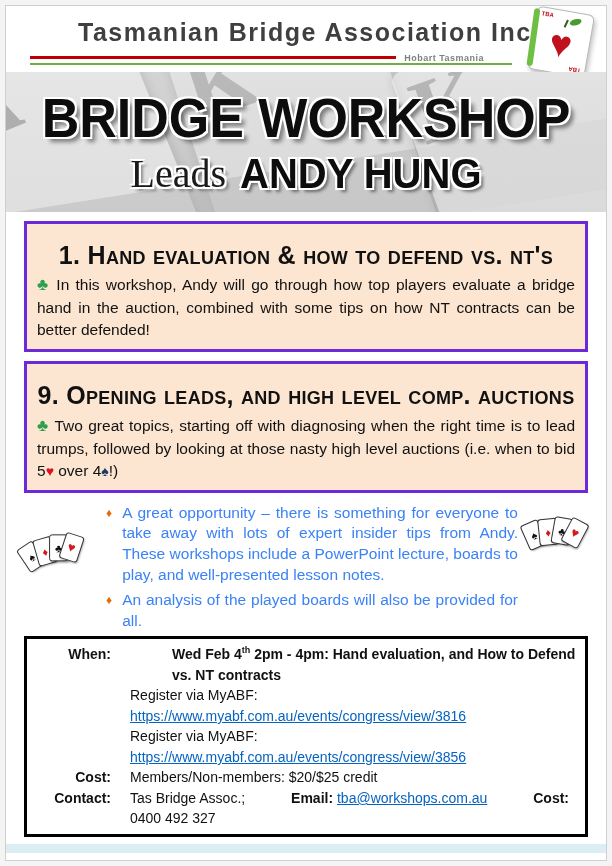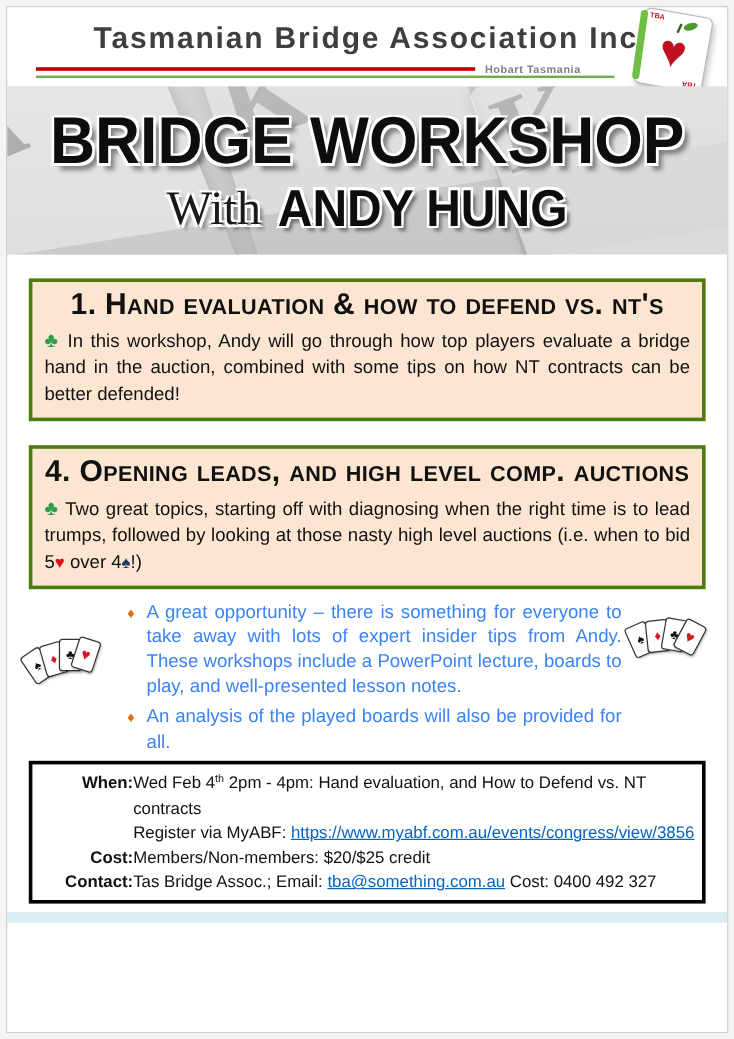--- a/index.html
+++ b/index.html
@@ -31,21 +31,21 @@
   .bg-stripe { position:absolute; width:760px; height:70px; background:#b9b9b9; transform:rotate(-9deg); top:88px; left:-40px; opacity:.55; }
   .banner-line1 { position:relative; font-size:52px; font-weight:bold; letter-spacing:0px; color:#0d0d0d;
       text-shadow:-2px -2px 0 #fff, 2px -2px 0 #fff, -2px 2px 0 #fff, 2px 2px 0 #fff, 5px 5px 4px rgba(0,0,0,.45); transform:scaleY(1.06); }
   .banner-line2 { position:relative; display:flex; align-items:baseline; gap:14px; margin-top:2px; }
   .banner-with { font-family:"Liberation Serif", serif; font-size:40px; color:#1a1a1a;
       text-shadow:-2px -2px 0 #fff, 2px -2px 0 #fff, -2px 2px 0 #fff, 2px 2px 0 #fff, 4px 4px 3px rgba(0,0,0,.4); }
   .banner-presenter { font-size:40px; font-weight:bold; color:#0d0d0d;
       text-shadow:-2px -2px 0 #fff, 2px -2px 0 #fff, -2px 2px 0 #fff, 2px 2px 0 #fff, 4px 4px 3px rgba(0,0,0,.45); transform:scaleY(1.08); }
 
   
-  .topic-box { margin:20px 18px 0; border:3px solid #4d7c0f; background:#fce6d2; padding:4px 10px 8px; }
+  .topic-box { margin:9px 18px 0; border:3px solid #6d28d9; background:#fce6d2; padding:16px 10px 8px; }
   .topic-heading { text-align:center; font-variant:small-caps; font-weight:bold; font-size:25px; color:#111; letter-spacing:.3px; line-height:1.25; }
   .topic-body { font-size:15.5px; color:#111; text-align:justify; line-height:1.42; margin-top:2px; }
   .club { color:#2e9e4f; font-size:17px; font-weight:bold; }
   .suit-heart { color:#e01020; font-size:14px; }
   .suit-spade { color:#1f3864; font-size:14px; }
 
   
   .bullets-strip { position:relative; margin:10px 18px 4px; min-height:78px; }
   .fan { position:absolute; width:70px; height:56px; }
   .fan.left { left:-6px; top:26px; transform:rotate(-6deg); }
@@ -56,23 +56,23 @@
   .fan .card:nth-child(3){ left:32px; top:6px; transform:rotate(6deg); }
   .fan .card:nth-child(4){ left:45px; top:7px; transform:rotate(24deg); font-size:13px; }
   .fan .s-black { color:#111; } .fan .s-red { color:#d11a22; }
   .bullet-list { margin:0 70px 0 66px; }
   .bullet-item { display:flex; margin-bottom:5px; }
   .bullet-marker { color:#e36c0a; font-size:12px; padding:3px 10px 0 16px; flex:0 0 auto; }
   .bullet-text { font-size:15.5px; color:#3b82f6; text-align:justify; line-height:1.33; }
 
   
   .info-box { margin:4px 18px 0; border:3px solid #000; background:#fff; padding:5px 6px 5px 0; font-size:14px; color:#111; }
-  .info-row { display:grid; grid-template-columns:84px 1fr; column-gap:0; line-height:20.5px; }
+  .info-row { display:grid; grid-template-columns:84px 1fr; column-gap:19px; line-height:20.5px; }
   .info-label { font-weight:bold; text-align:right; }
-  .b { font-weight:normal; }
+  .b { font-weight:bold;margin-left:42px; }
   .lnk { color:#0563c1; text-decoration:underline; cursor:pointer; }
   sup, .sup { font-size:9px; vertical-align:super; line-height:0; }
 
   
   .intro-bar { margin-top:7px; background:#daeef3; text-align:center; padding:4px 0 5px; }
 </style>
 </head>
 <body>
 
 <div class="page">
@@ -97,34 +97,34 @@
       </div>
     <div class="bg-card c2">
         <span class="ltr">K</span>
       </div>
     <div class="bg-stripe"></div>
     <div class="bg-card c3">
         <span class="ltr">K</span>
       </div>
     <div class="banner-line1">BRIDGE WORKSHOP</div>
     <div class="banner-line2">
-      <span class="banner-with">With</span>
+      <span class="banner-with">Leads</span>
       <span class="banner-presenter">ANDY HUNG</span>
     </div>
   </div>
 
   <div class="topic-box">
     <div class="topic-heading">1. Hand evaluation &amp; how to defend vs. nt's</div>
     <div class="topic-body">
       <span class="club">♣</span><span> In this workshop, Andy will go through how top players evaluate a bridge hand in the auction, combined with some tips on how NT contracts can be better defended!</span>
     </div>
   </div>
 
   <div class="topic-box">
-    <div class="topic-heading">4. Opening leads, and high level comp. auctions</div>
+    <div class="topic-heading">9. Opening leads, and high level comp. auctions</div>
     <div class="topic-body">
       <span class="club">♣</span><span> Two great topics, starting off with diagnosing when the right time is to lead trumps, followed by looking at those nasty high level auctions (i.e. when to bid 5</span><span class="suit-heart">♥</span><span> over 4</span><span class="suit-spade">♠</span><span>!)</span>
     </div>
   </div>
 
   <div class="bullets-strip">
     <div class="fan left">
       <div class="card s-black">♠</div>
       <div class="card s-red">♦</div>
       <div class="card s-black">♣</div>
@@ -148,32 +148,33 @@
     </div>
   </div>
 
   <div class="info-box">
     <div class="info-row">
       <span class="info-label">When:</span>
       <span class="b"><span>Wed Feb 4</span><span class="sup">th</span><span> 2pm - 4pm: Hand evaluation, and How to Defend vs. NT contracts</span></span>
     </div>
     <div class="info-row">
       <span></span>
+      <span><span>Register via MyABF: </span><a class="lnk">https://www.myabf.com.au/events/congress/view/3816</a></span>
     </div>
     <div class="info-row">
       <span></span>
       <span><span>Register via MyABF: </span><a class="lnk">https://www.myabf.com.au/events/congress/view/3856</a></span>
     </div>
     <div class="info-row">
       <span class="info-label">Cost:</span>
       <span>Members/Non-members: $20/$25 credit</span>
     </div>
     <div class="info-row">
       <span class="info-label">Contact:</span>
-      <span><span>Tas Bridge Assoc.;  </span><span class="b">Email: </span><a class="lnk">tba@something.com.au</a><span class="b">  Cost: </span><span>0400 492 327</span></span>
+      <span><span>Tas Bridge Assoc.;  </span><span class="b">Email: </span><a class="lnk">tba@workshops.com.au</a><span class="b">  Cost: </span><span>0400 492 327</span></span>
     </div>
   </div>
 
   <div class="intro-bar">
     
   </div>
 
 </div>
 
 </body></html>

